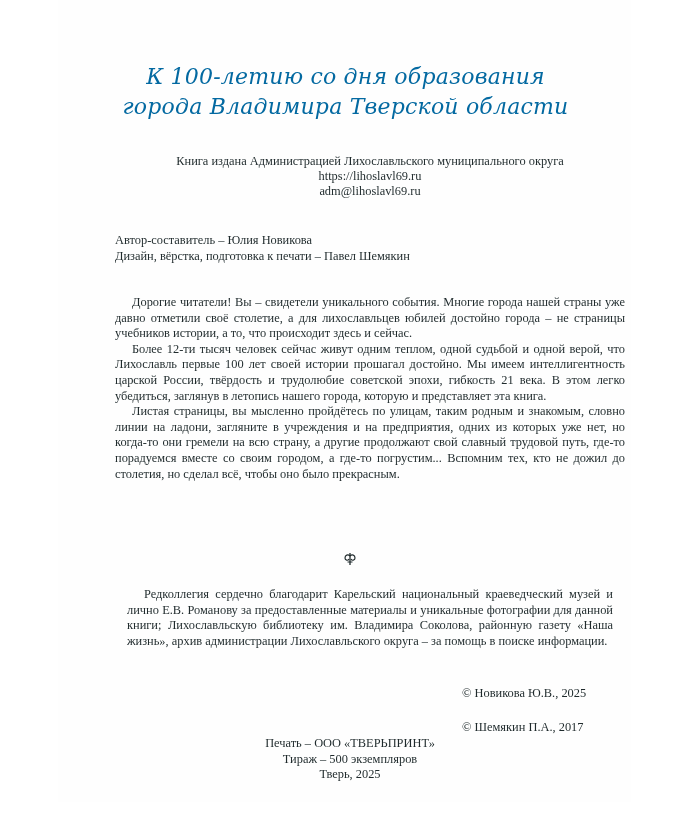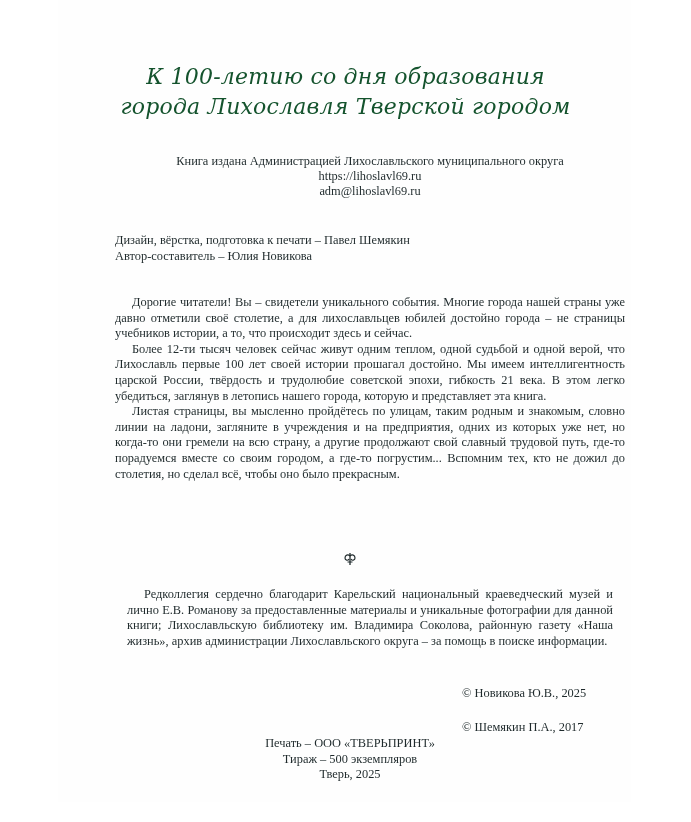--- a/index.html
+++ b/index.html
@@ -105,34 +105,34 @@
       font-size: 12.4px;
       line-height: 15.5px;
     }
     .imprint .line { display: block; }
   </style>
 </head>
 <body>
 
 <div class="page"></div>
 
-<div class="title" style="color: #14532d;">
+<div class="title" style="color: #0369a1;">
   <span class="line">К 100-летию со дня образования</span>
-  <span class="line">города Лихославля Тверской городом</span>
+  <span class="line">города Владимира Тверской области</span>
 </div>
 
 <div class="publisher">
   <span class="line">Книга издана Администрацией Лихославльского муниципального округа</span>
   <span class="line">https://lihoslavl69.ru</span>
   <span class="line">adm@lihoslavl69.ru</span>
 </div>
 
 <div class="credits">
+  <span class="line">Автор-составитель – Юлия Новикова</span>
   <span class="line">Дизайн, вёрстка, подготовка к печати – Павел Шемякин</span>
-  <span class="line">Автор-составитель – Юлия Новикова</span>
 </div>
 
 <div class="body-text">
   <p>Дорогие читатели! Вы – свидетели уникального события. Многие города нашей страны уже давно отметили своё столетие, а для лихославльцев юбилей достойно города – не страницы учебников истории, а то, что происходит здесь и сейчас.</p>
   <p>Более 12-ти тысяч человек сейчас живут одним теплом, одной судьбой и одной верой, что Лихославль первые 100 лет своей истории прошагал достойно. Мы имеем интеллигентность царской России, твёрдость и трудолюбие советской эпохи, гибкость 21 века. В этом легко убедиться, заглянув в летопись нашего города, которую и представляет эта книга.</p>
   <p>Листая страницы, вы мысленно пройдётесь по улицам, таким родным и знакомым, словно линии на ладони, загляните в учреждения и на предприятия, одних из которых уже нет, но когда-то они гремели на всю страну, а другие продолжают свой славный трудовой путь, где-то порадуемся вместе со своим городом, а где-то погрустим... Вспомним тех, кто не дожил до столетия, но сделал всё, чтобы оно было прекрасным.</p>
 </div>
 
 <div class="ornament">
   <span>

